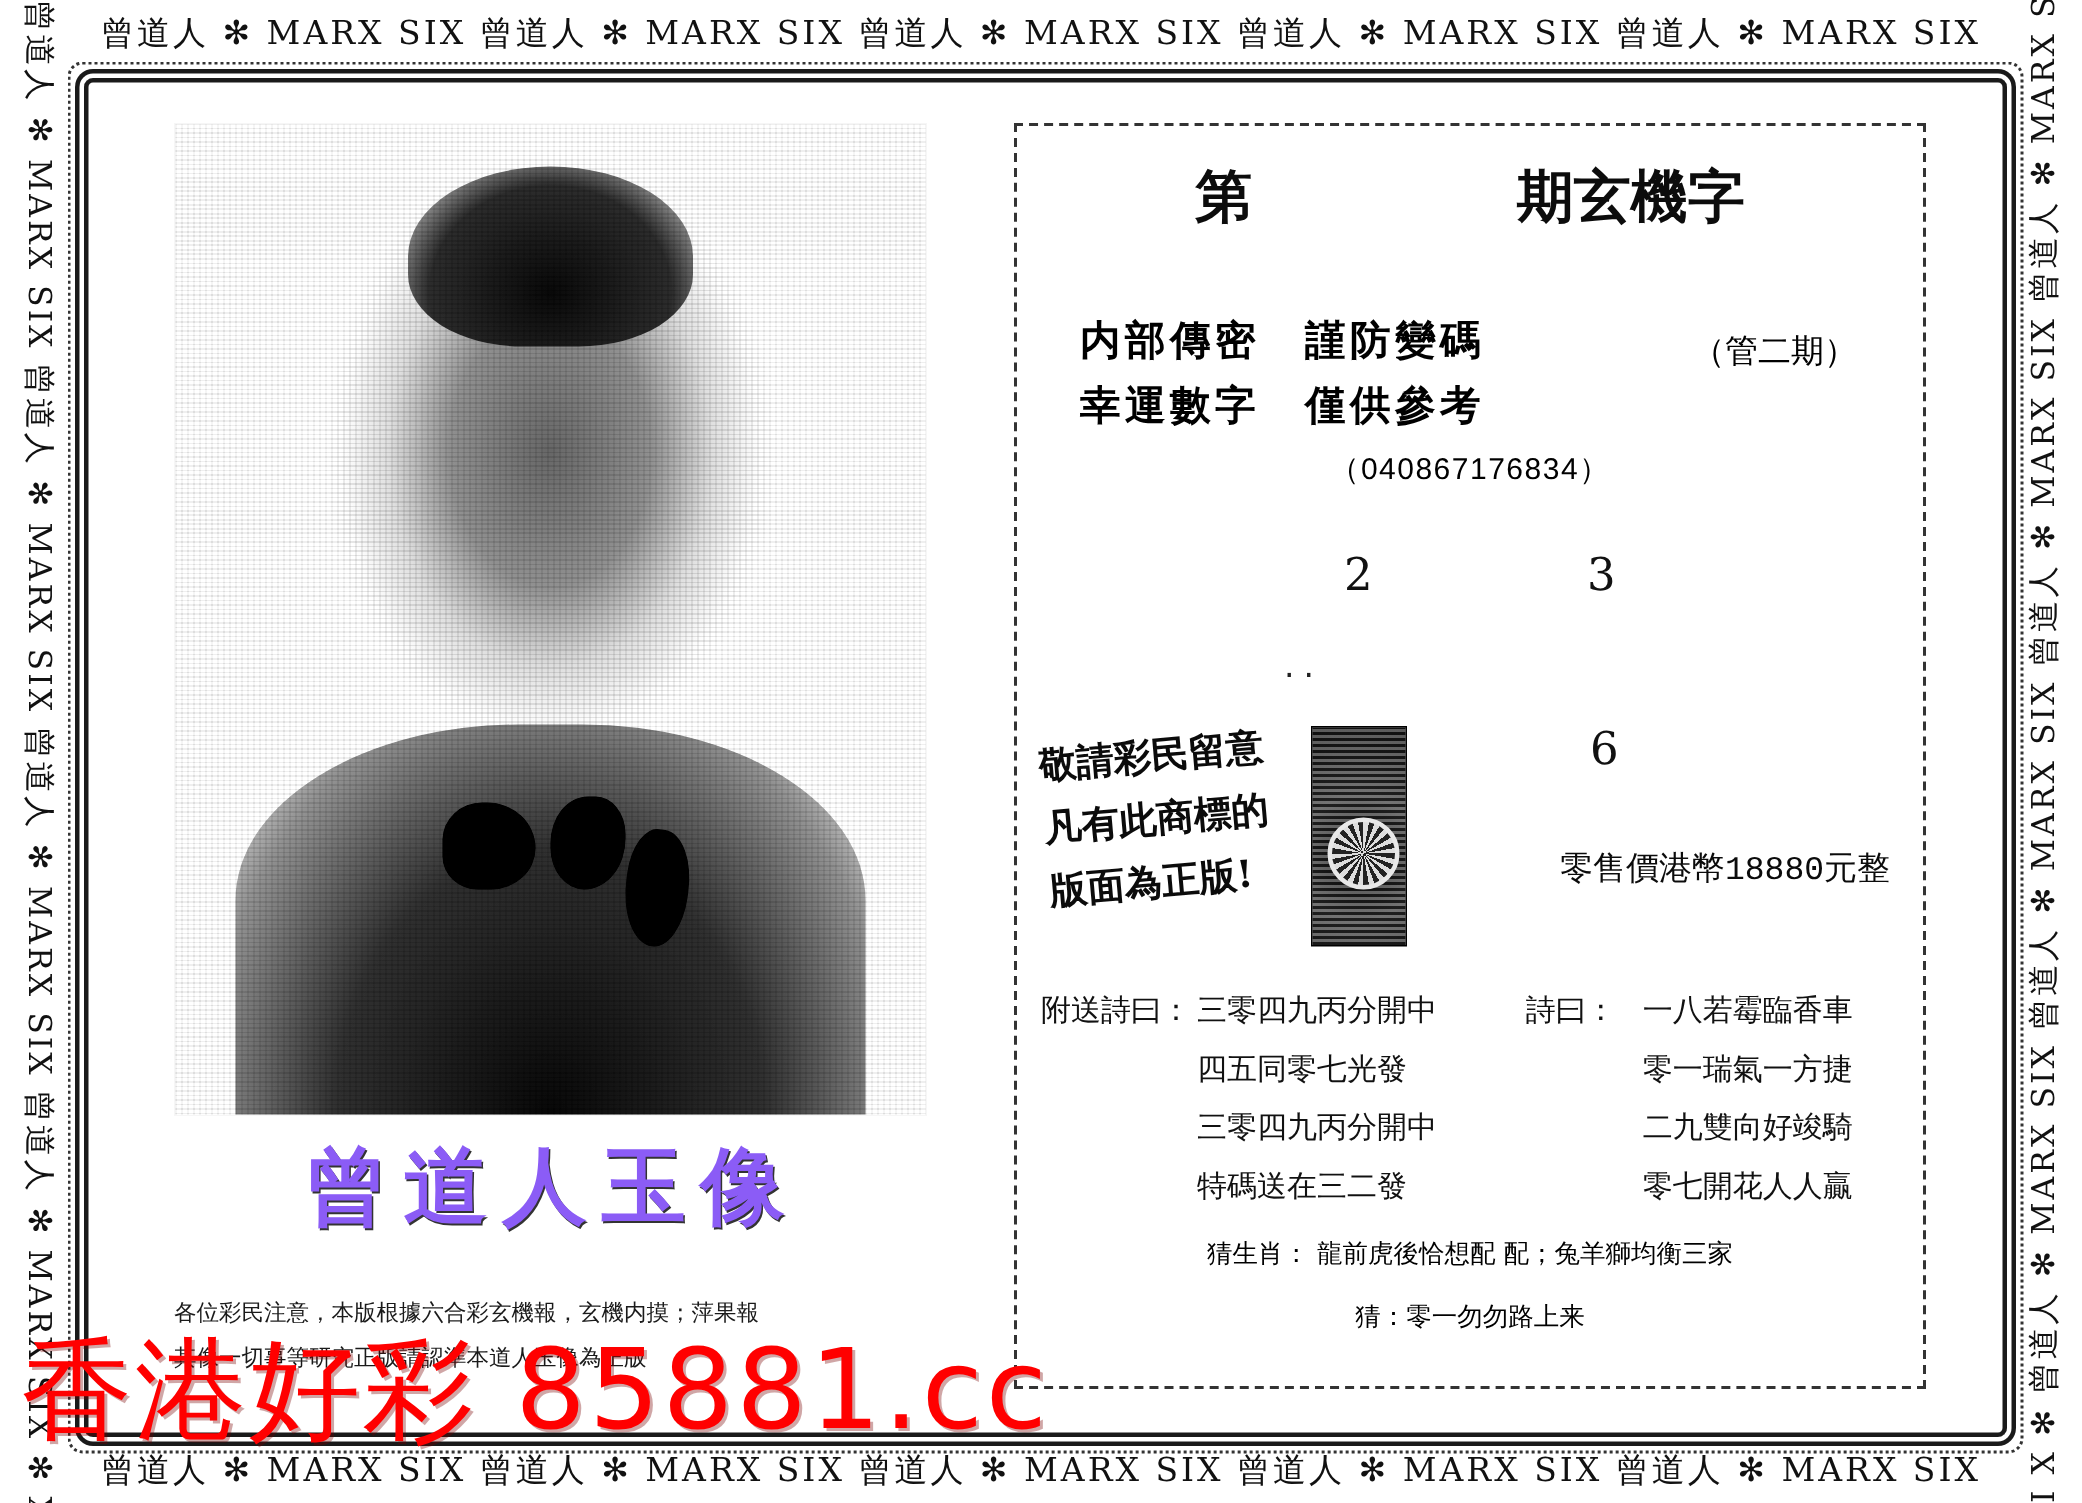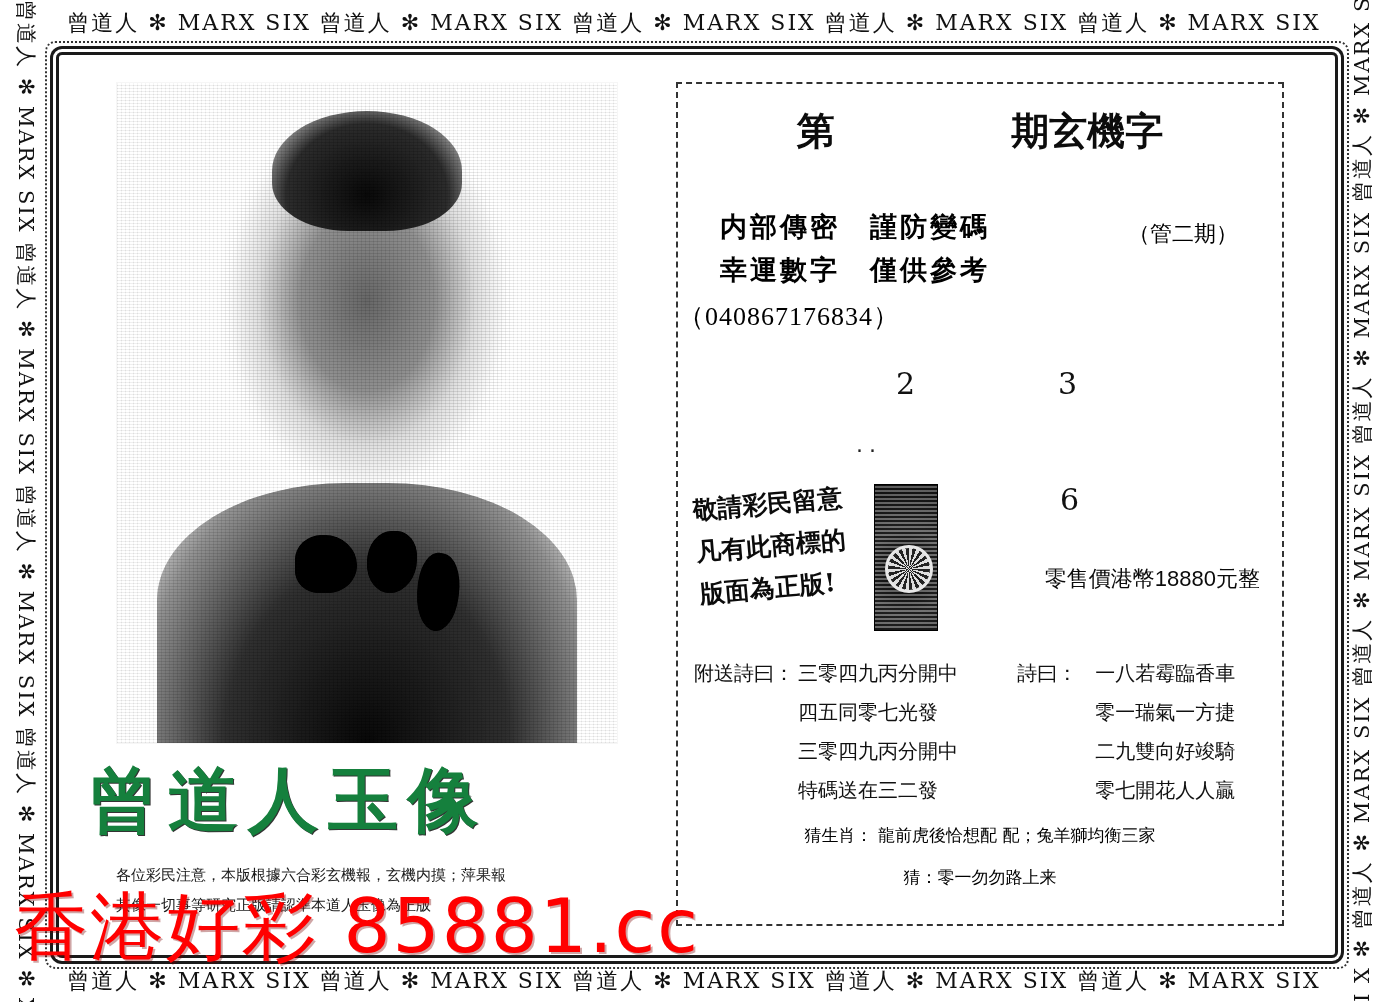--- a/index.html
+++ b/index.html
@@ -83,23 +83,23 @@
   }
   .portrait .blob2{
     position:absolute;left:250px;top:448px;width:50px;height:62px;background:#0d0d0d;
     border-radius:50% 40% 55% 45%;
   }
   .portrait .blob3{
     position:absolute;left:300px;top:470px;width:42px;height:78px;background:#111;
     border-radius:40% 50% 45% 55%;transform:rotate(8deg);
   }
   .caption{
-    position:absolute;left:0;top:680px;width:560px;text-align:left;
+    position:absolute;left:0;top:680px;width:560px;text-align:center;
     font-family:"DejaVu Serif", serif;
-    font-size:70px;font-weight:bold;letter-spacing:10px;color:#15803d;
+    font-size:56px;font-weight:bold;letter-spacing:10px;color:#8b5cf6;
     text-shadow:1px 1px 0 #333;
   }
   .left-note{
     position:absolute;left:28px;top:786px;width:530px;
     font-family:"DejaVu Serif", serif;font-size:15px;color:#1a1a1a;line-height:30px;
   }
 
   
   .right-panel{
     position:absolute;left:676px;top:82px;width:604px;height:840px;
@@ -109,22 +109,22 @@
     position:absolute;top:22px;left:0;width:604px;text-align:center;
     font-family:"DejaVu Serif", serif;font-size:38px;font-weight:bold;color:#0c0c0c;
   }
   .rp-title .sp{display:inline-block;width:150px;}
   .rp-line1{position:absolute;top:125px;left:42px;
     font-family:"DejaVu Serif", serif;font-size:27px;font-weight:bold;letter-spacing:3px;}
   .rp-line2{position:absolute;top:168px;left:42px;
     font-family:"DejaVu Serif", serif;font-size:27px;font-weight:bold;letter-spacing:3px;}
   .rp-badge{position:absolute;top:135px;right:44px;
     font-family:"DejaVu Serif", serif;font-size:22px;}
-  .rp-code{position:absolute;top:215px;left:0;width:604px;
-    font-family:Liberation Serif, serif;font-size:26px;letter-spacing:1px;}
+  .rp-code{position:absolute;top:215px;left:0;width:604px;text-align:center;
+    font-family:Liberation Sans, sans-serif;font-size:20px;letter-spacing:1px;}
   .num{position:absolute;font-family:"DejaVu Serif", serif;font-size:30px;color:#111;}
   .num-a{top:282px;left:218px;}
   .num-b{top:282px;left:380px;}
   .num-c{top:398px;left:232px;font-size:26px;}
   .num-d{top:398px;left:382px;}
   .dots{position:absolute;top:348px;left:178px;font-size:22px;letter-spacing:6px;color:#222;}
 
   .slogan{
     position:absolute;top:398px;left:18px;width:180px;
     font-family:"DejaVu Serif", serif;font-size:25px;font-weight:bold;
@@ -138,21 +138,21 @@
       radial-gradient(circle at 50% 60%, #111 0%, #444 45%, #222 100%);
     border:1px solid #000;
   }
   .stamp .wheel{
     position:absolute;left:10px;top:60px;width:42px;height:42px;border-radius:50%;
     border:3px solid #e8e8e8;
     background:repeating-conic-gradient(#ddd 0 10deg,#222 10deg 20deg);
   }
   .price{
     position:absolute;top:480px;right:22px;
-    font-family:Liberation Sans, sans-serif;font-size:22px;color:#0b0b0b;
+    font-family:Liberation Mono, monospace;font-size:22px;color:#0b0b0b;
   }
 
   .poem{
     position:absolute;top:570px;left:14px;width:576px;
     font-family:"DejaVu Serif", serif;font-size:20px;color:#111;
   }
   .poem table{border-collapse:collapse;width:100%;}
   .poem td{padding:6px 2px;white-space:nowrap;vertical-align:top;}
   .poem .lead{width:96px;}
   .poem .lead2{width:74px;padding-left:22px;}

